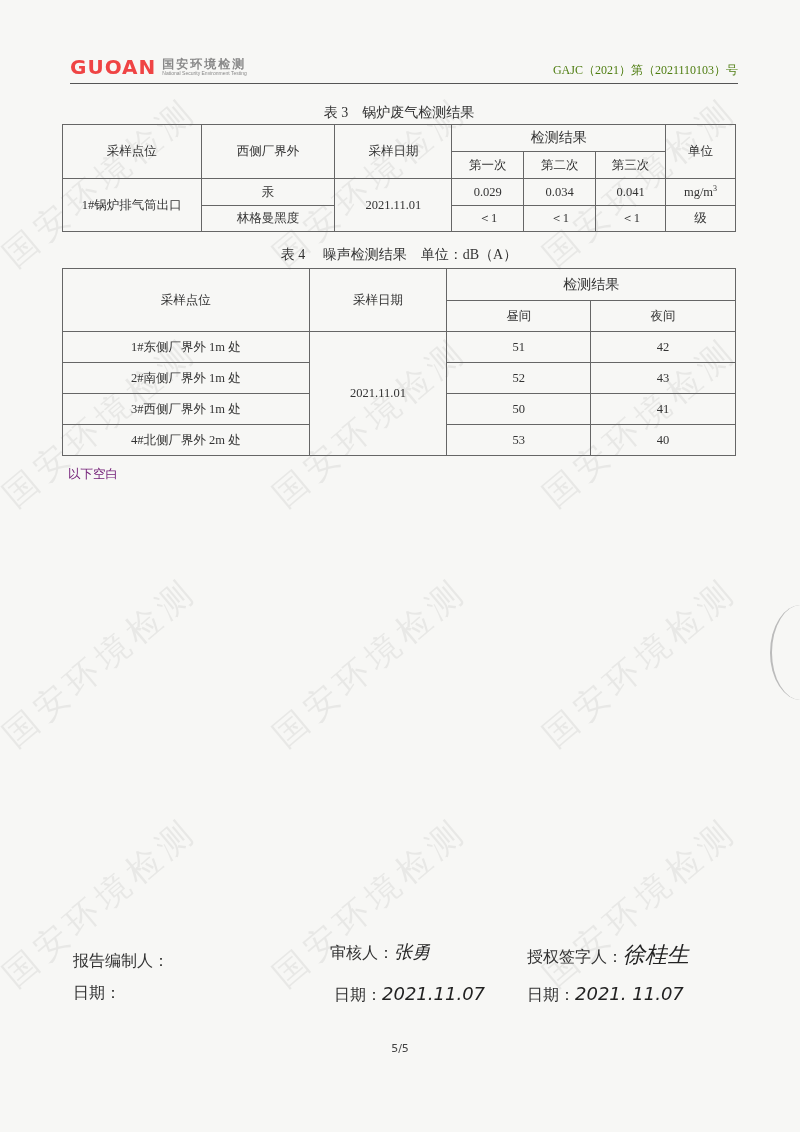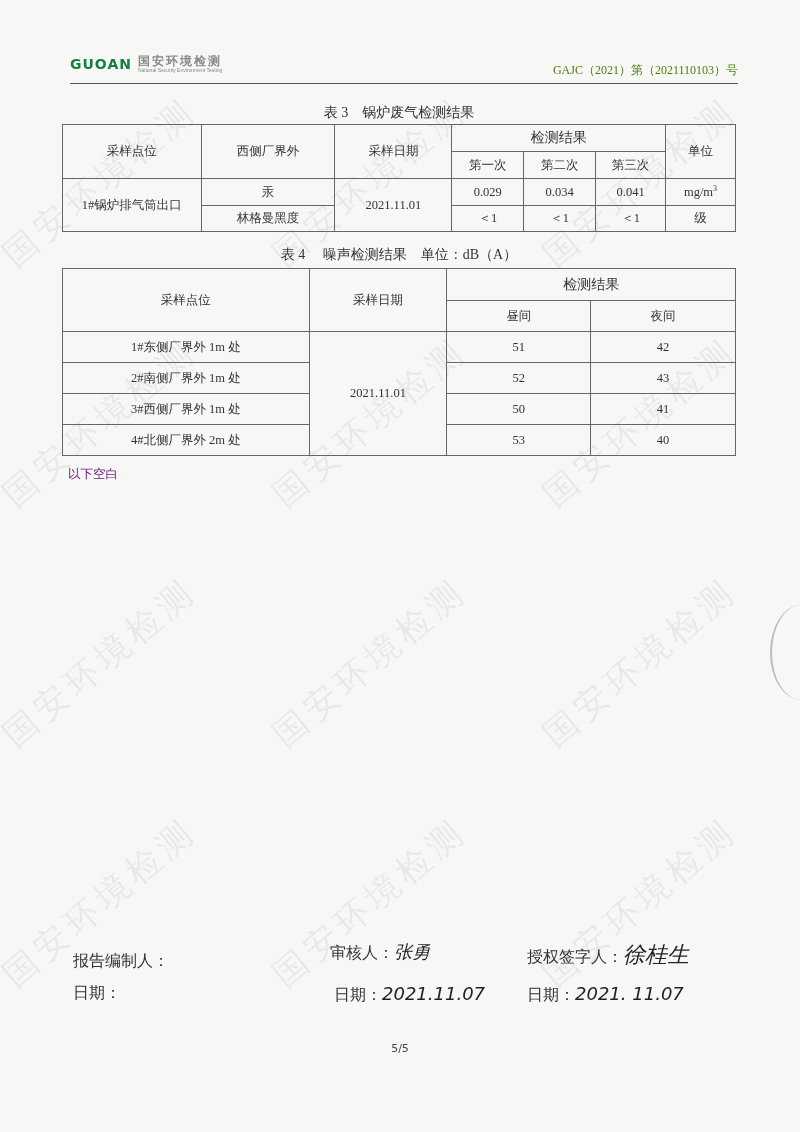--- a/index.html
+++ b/index.html
@@ -6,21 +6,21 @@
   body {
     width: 800px; height: 1132px; background: #f7f7f5; position: relative; overflow: hidden;
     font-family: "DejaVu Serif", "Liberation Serif", serif; color: #2a2a2a;
   }
   .watermark {
     position: absolute; font-family: "DejaVu Sans", sans-serif; font-size: 34px; color: rgba(0,0,0,0.06);
     transform: rotate(-40deg); white-space: nowrap; pointer-events: none; letter-spacing: 6px;
   }
   .header { position: absolute; left: 70px; top: 55px; width: 668px; height: 28px; border-bottom: 1.5px solid #555; }
   .logo { position: absolute; left: 0; top: 0; display: flex; align-items: center; }
-  .logo-letters { font-family: "DejaVu Sans", sans-serif; font-weight: bold; font-size: 14px; color: #15803d; letter-spacing: 1px; text-align: right; }
+  .logo-letters { font-family: "DejaVu Sans", sans-serif; font-weight: bold; font-size: 20px; color: #ef4444; letter-spacing: 1px; text-align: right; }
   .logo-cn { margin-left: 6px; display: flex; flex-direction: column; line-height: 1; }
   .logo-cn .cn { font-family: "DejaVu Sans", sans-serif; font-size: 12px; font-weight: bold; color: #888; letter-spacing: 2px; }
   .logo-cn .en { font-family: "Liberation Sans", sans-serif; font-size: 5px; color: #888; margin-top: 1px; }
   .doc-no { position: absolute; right: 0; top: 7px; font-size: 12px; color: #4d7c0f; font-family: "Liberation Serif", serif; }
   .caption { position: absolute; left: 62px; width: 674px; text-align: center; font-size: 14px; color: #333; font-family: "Liberation Serif", serif; }
   table { position: absolute; border-collapse: collapse; font-size: 12.5px; font-family: "Liberation Serif", serif; }
   td { border: 1px solid #666; text-align: center; vertical-align: middle; color: #333; padding: 0; margin-top: 20px; }
   .sup { font-size: 8px; vertical-align: super; }
   .note { position: absolute; left: 68px; top: 466px; font-size: 12.5px; color: #701a75; }
   .sig { position: absolute; font-size: 16px; color: #333; font-family: "DejaVu Serif", serif; }

